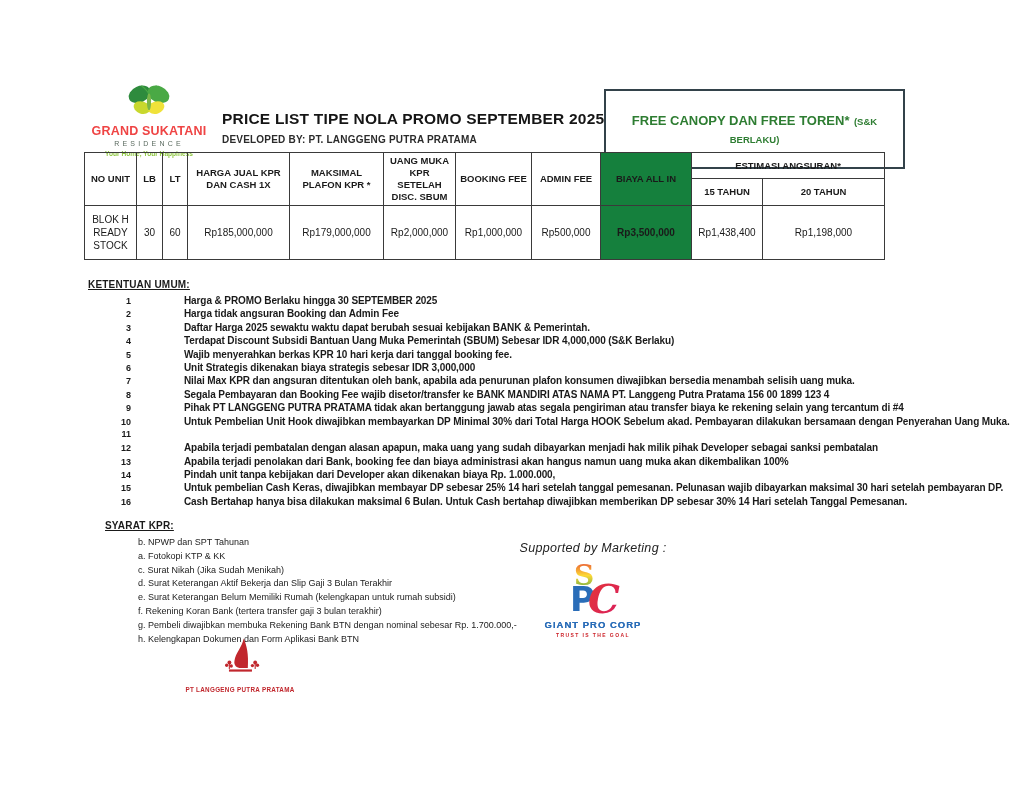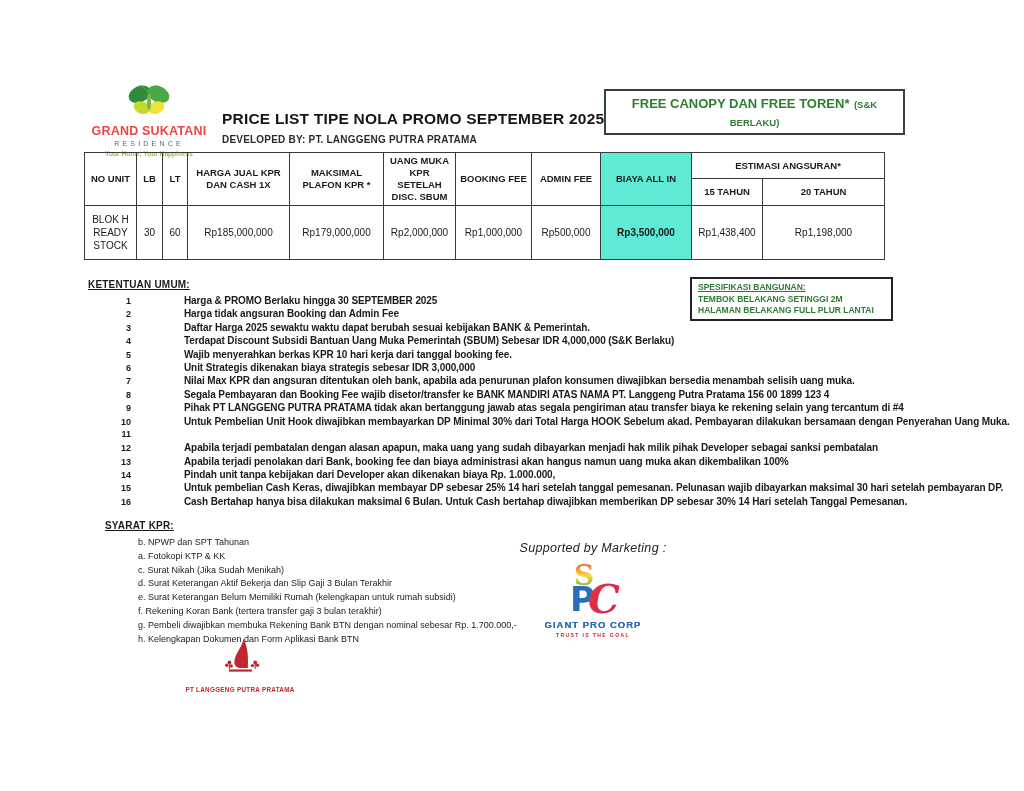--- a/index.html
+++ b/index.html
@@ -12,34 +12,34 @@
   .brand-name { font-size:12.5px; font-weight:700; color:#ef4444; letter-spacing:.2px; margin-top:2px; }
   .brand-sub { font-size:7px; color:#5a6a5f; letter-spacing:3.2px; margin-top:2px; }
   .brand-tag { font-size:6.6px; color:#8dc63f; font-weight:700; margin-top:3px; }
 
   .title-block { position:absolute; left:222px; top:110px; }
   .doc-title { font-size:15.5px; font-weight:700; color:#151515; letter-spacing:.2px; }
   .doc-subtitle { font-size:10px; font-weight:700; color:#2b2b2b; margin-top:6px; letter-spacing:.2px; }
 
   .promo-box { position:absolute; left:604px; top:89px; width:301px; min-height:38px;
                border:2px solid #33424a; display:flex; align-items:center; justify-content:center;
-               text-align:center; padding:3px 8px; }
+               text-align:center; padding:20px 8px; }
   .promo-big { font-size:13px; font-weight:700; color:#2e7d32; }
   .promo-small { font-size:9.5px; font-weight:700; color:#2e7d32; }
 
   
   table.price { position:absolute; left:84px; top:152px; border-collapse:collapse; table-layout:fixed; }
   table.price th, table.price td { border:1px solid #3a3a3a; text-align:center; vertical-align:middle; }
   table.price th { font-size:9.5px; font-weight:700; line-height:1.25; padding:2px 3px; }
   table.price td { font-size:10px; padding:2px 3px; }
   tr.hdr-top th { height:26px; }
   tr.hdr-sub th { height:26px; }
   tr.body-row td { height:54px; }
   .cell-nounit { font-size:9.5px; line-height:1.3; }
-  .orange { background:#5eead4; }
+  .orange { background:#15803d; }
   td.orange { font-weight:700; }
 
   
   .ketentuan { position:absolute; left:88px; top:279px; }
   .section-heading { font-size:10px; font-weight:700; text-decoration:underline; letter-spacing:.2px; }
   .k-list { margin-top:5px; }
   .k-row { display:flex; align-items:baseline; height:13.4px; }
   .k-num { width:48px; text-align:right; padding-right:5px; font-size:9px; font-weight:700; flex:none; }
   .k-text { font-size:10px; font-weight:700; white-space:nowrap; letter-spacing:-0.1px;padding-left:48px; }
   .k-text .u { text-decoration:underline; }
@@ -209,25 +209,20 @@
           <span class="k-num">15</span>
           <span class="k-text">Untuk pembelian Cash Keras, diwajibkan membayar DP sebesar 25% 14 hari setelah tanggal pemesanan. Pelunasan wajib dibayarkan maksimal 30 hari setelah pembayaran DP.</span>
         </div>
       <div class="k-row">
           <span class="k-num">16</span>
           <span class="k-text">Cash Bertahap hanya bisa dilakukan maksimal 6 Bulan. Untuk Cash bertahap diwajibkan memberikan DP sebesar 30% 14 Hari setelah Tanggal Pemesanan.</span>
         </div>
     </div>
   </div>
 
-  <div class="spes-box">
-    <div class="spes-head">SPESIFIKASI BANGUNAN:</div>
-    <div class="spes-line">TEMBOK BELAKANG SETINGGI 2M</div>
-    <div class="spes-line">HALAMAN BELAKANG FULL PLUR LANTAI</div>
-  </div>
 
   <div class="syarat">
     <div class="section-heading">SYARAT KPR:</div>
     <div class="s-list">
       <div class="s-row">b. NPWP dan SPT Tahunan</div>
       <div class="s-row">a. Fotokopi KTP &amp; KK</div>
       <div class="s-row">c. Surat Nikah (Jika Sudah Menikah)</div>
       <div class="s-row">d. Surat Keterangan Aktif Bekerja dan Slip Gaji 3 Bulan Terakhir</div>
       <div class="s-row">e. Surat Keterangan Belum Memiliki Rumah (kelengkapan untuk rumah subsidi)</div>
       <div class="s-row">f. Rekening Koran Bank (tertera transfer gaji 3 bulan terakhir)</div>

